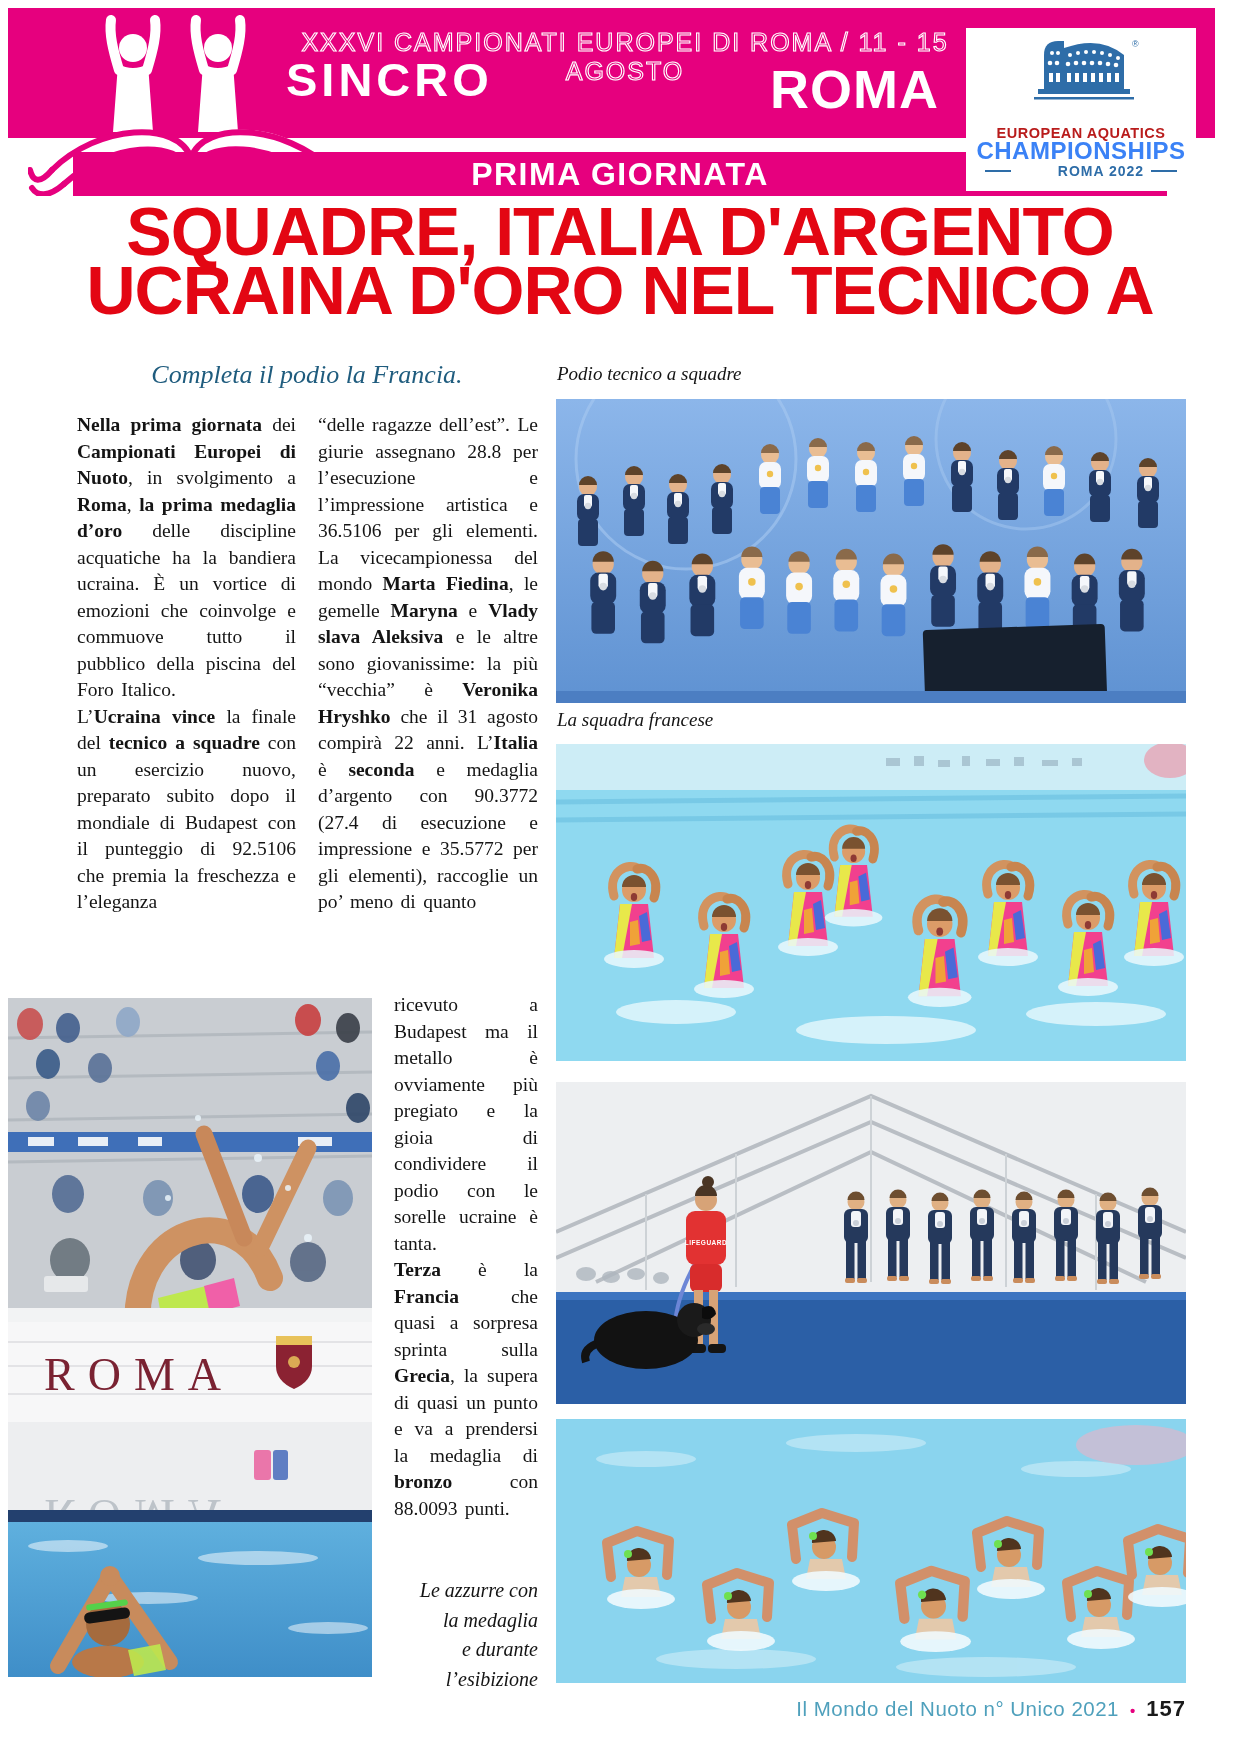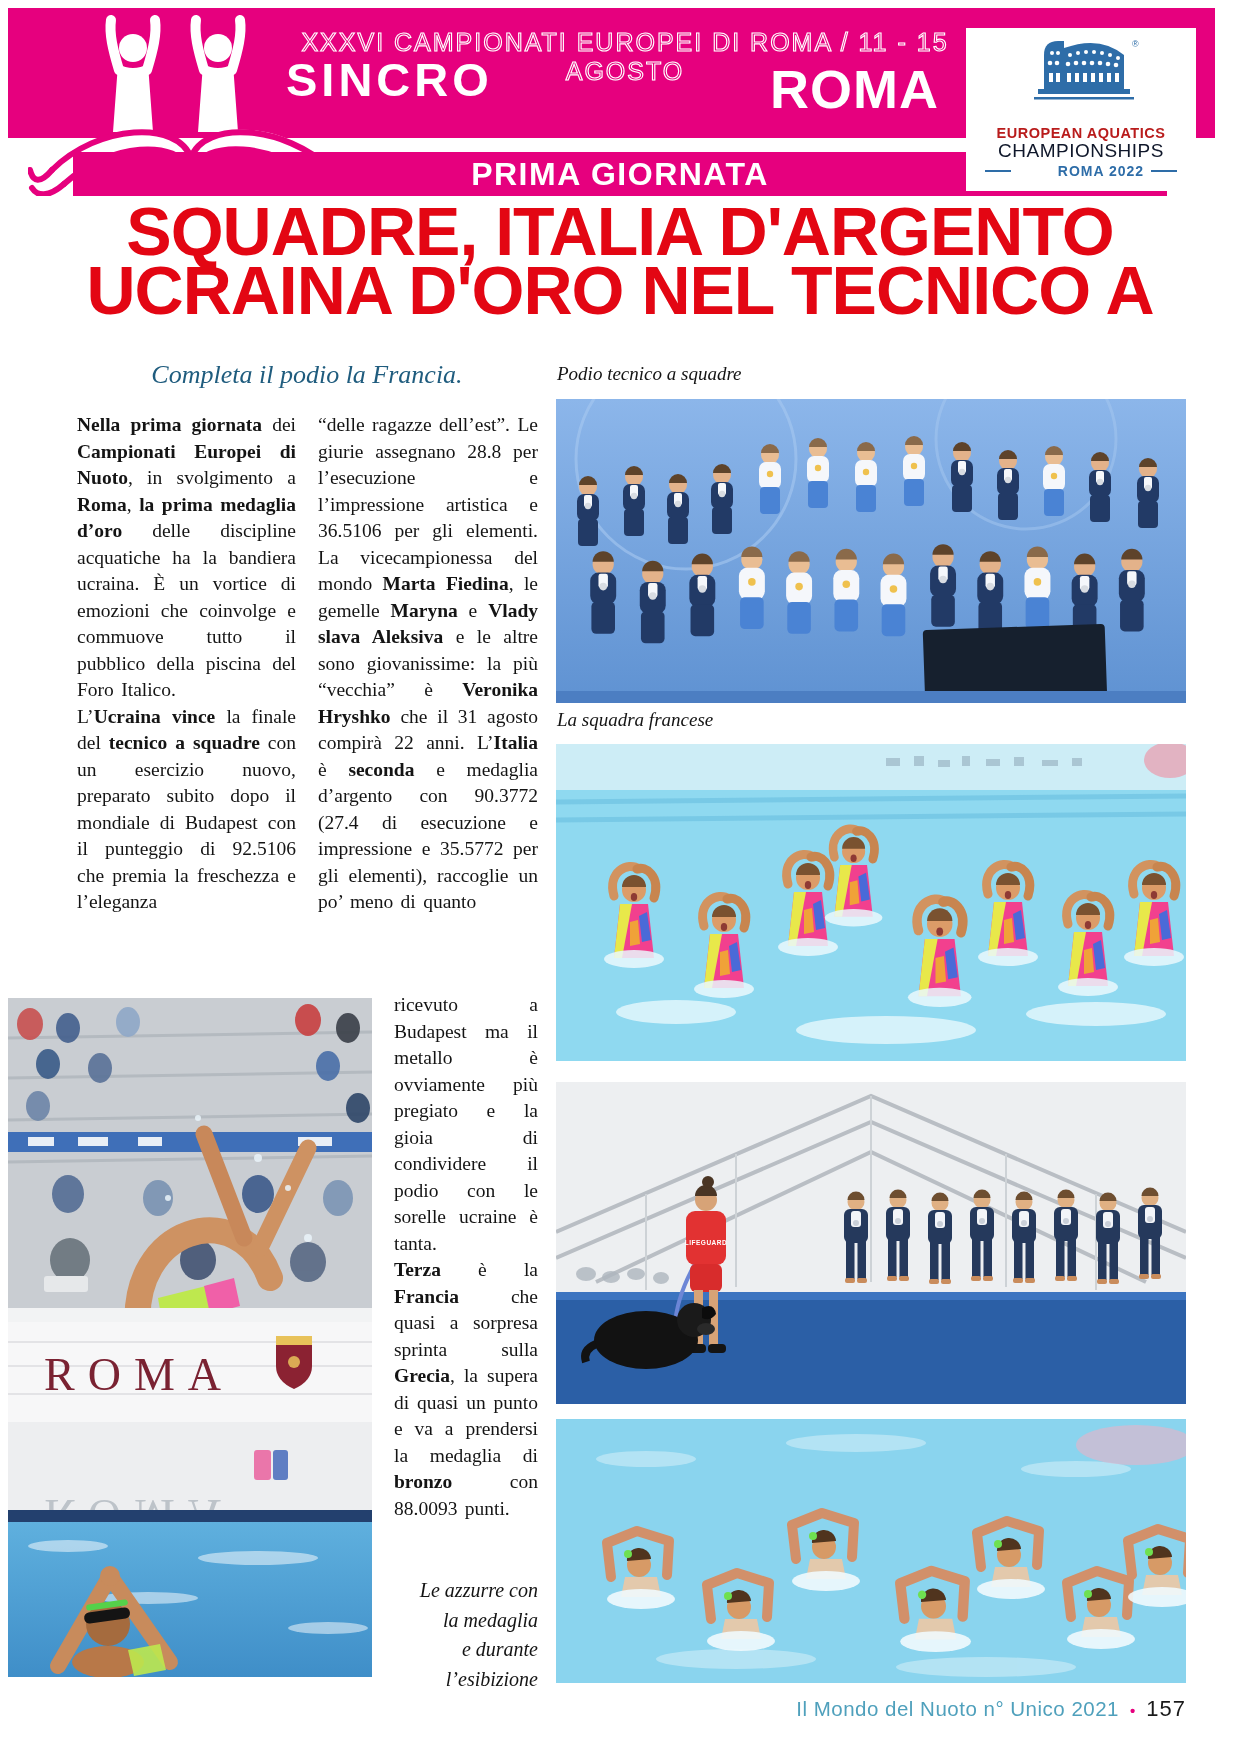--- a/index.html
+++ b/index.html
@@ -14,21 +14,21 @@
                font-size:25px;letter-spacing:2px;font-weight:400;color:rgba(255,255,255,.95);
                -webkit-text-stroke:1.1px #fff;-webkit-text-fill-color:transparent;}
   .brand-title{position:absolute;left:286px;top:52px;font-size:47px;font-weight:bold;
                color:#fff;letter-spacing:4px;}
   .city-title{position:absolute;left:770px;top:58px;font-size:54px;font-weight:bold;
               color:#fff;letter-spacing:1px;}
   .eac-box{position:absolute;left:966px;top:28px;width:230px;height:163px;background:#fff;
            z-index:3;display:flex;flex-direction:column;align-items:center;box-sizing:border-box;
            padding-top:5px;}
   .eac1{font-size:14.5px;font-weight:bold;color:#b91c1c;letter-spacing:.5px;margin-top:20px;}
-  .eac2{font-size:19px;font-weight:normal;color:#0f172a;letter-spacing:.5px;line-height:19px;}
+  .eac2{font-size:24px;font-weight:bold;color:#3b82f6;letter-spacing:.5px;line-height:19px;}
   .eac3{display:flex;align-items:center;gap:7px;margin-top:3px;}
   .eac3 .dash{width:26px;height:2px;background:#2E6DA8;}
   .eac3 .yr{font-size:14px;font-weight:bold;color:#2E6DA8;letter-spacing:1px;padding-left:40px;}
   .day-banner{position:absolute;left:73px;top:152px;width:1094px;height:44px;background:#E6007E;
               color:#fff;display:flex;align-items:center;justify-content:center;z-index:2;
               font-size:32px;font-weight:bold;letter-spacing:1.5px;}
 
   
   .headline{position:absolute;left:55px;top:202px;width:1130px;text-align:center;color:#E30613;
             font-weight:bold;font-size:68px;line-height:59px;letter-spacing:-1px;}
@@ -48,21 +48,21 @@
   #col1{left:77px;top:412px;width:219px;height:584px;overflow:hidden;}
   #col2a{left:318px;top:412px;width:220px;height:584px;overflow:hidden;}
   #col2b{left:394px;top:992px;width:144px;}
   .left-caption{position:absolute;left:360px;top:1576px;width:178px;text-align:right;
                 font-style:italic;font-size:20px;line-height:29.5px;color:#141414;}
 
   
   .footer{position:absolute;right:54px;top:1696px;display:flex;align-items:baseline;gap:11px;}
   .mag{color:#4FA0BC;font-size:20.5px;letter-spacing:.5px;margin-left:37px;}
   .bullet{color:#E6007E;font-size:15px;font-weight:bold;}
-  .pageno{color:#1a1a1a;font-size:22px;font-weight:normal;letter-spacing:1px;}
+  .pageno{color:#1a1a1a;font-size:22px;font-weight:bold;letter-spacing:1px;}
 </style>
 </head>
 <body>
 
 <div class="page">
 
   <div class="band"></div>
 
   <svg class="sincro-logo" width="334" height="184" viewBox="0 0 334 184">
     <g fill="none" stroke="#ffffff" stroke-width="10" stroke-linecap="round">

